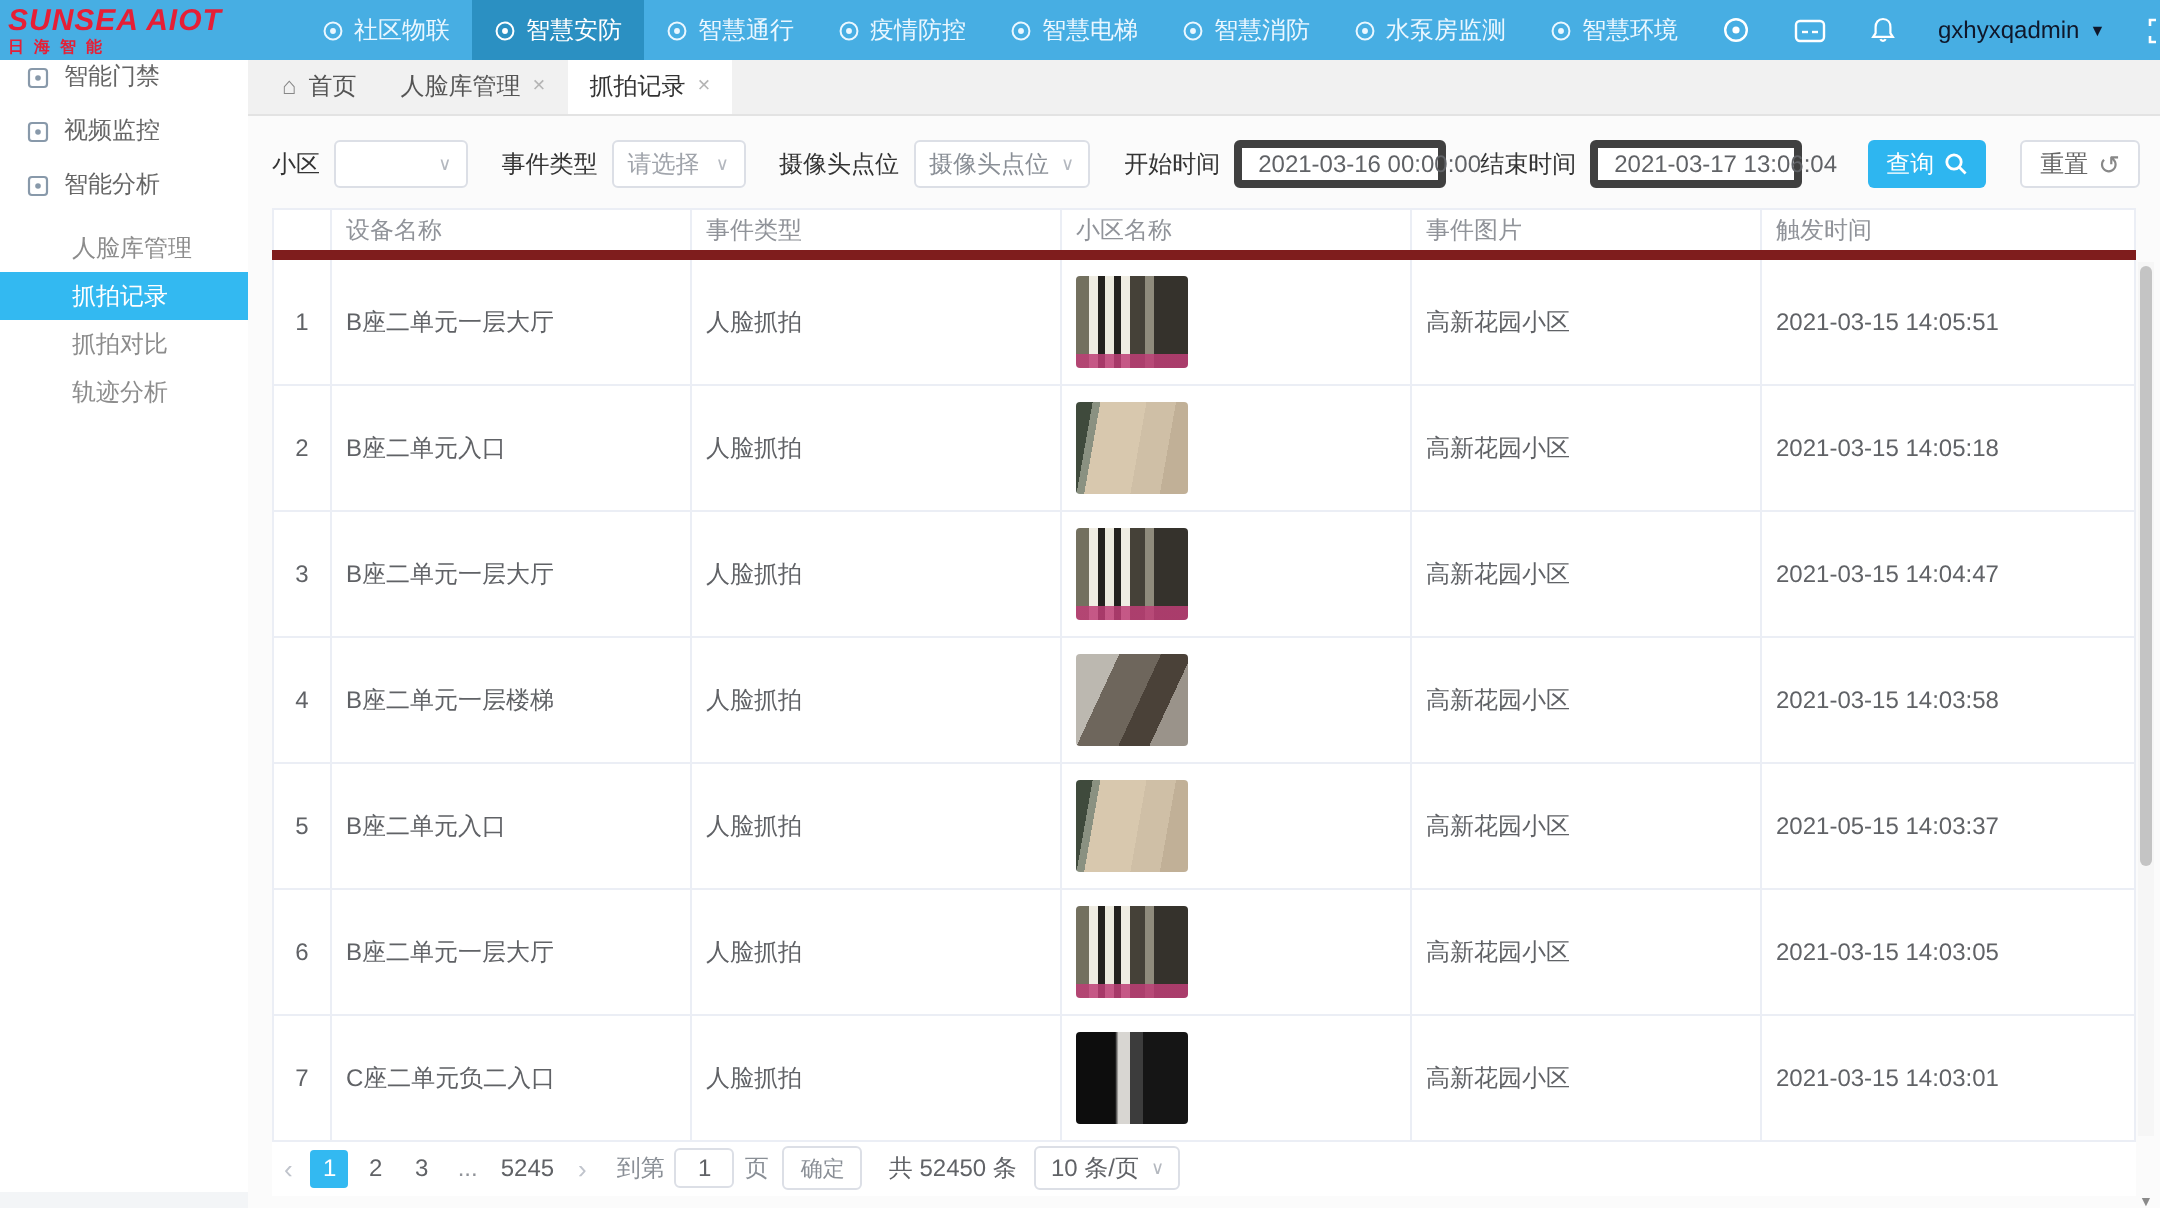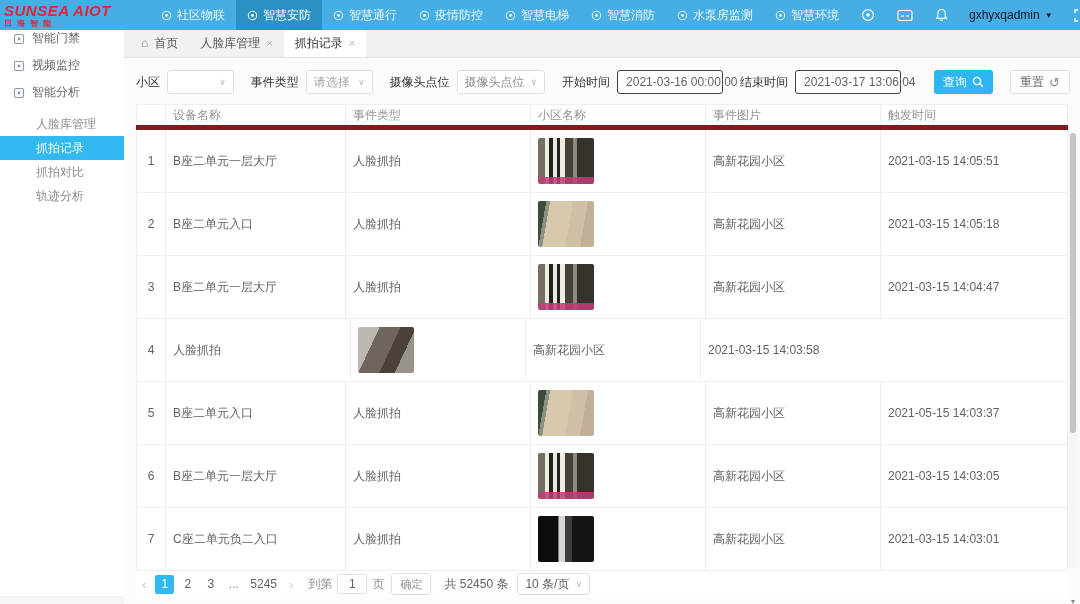--- a/index.html
+++ b/index.html
@@ -52,21 +52,21 @@
 
   .filterbar { position:absolute; top:12px; left:12px; right:10px; height:24px;
     display:flex; align-items:center; gap:7px; font-size:12px; color:#333; white-space:nowrap; }
   .f-label { flex:none; }
   .sel { height:24px; border:1px solid #dcdfe6; border-radius:3px; background:#fff;
     display:flex; align-items:center; padding:0 7px; color:#a0a4ab; font-size:12px; cursor:pointer; }
   .sel .sel-arrow { margin-left:auto; color:#b4b8bf; font-size:9px; padding-left:6px; }
   .sel-community { width:100px; margin-right:10px; }
   .sel-event { width:100px; margin-right:10px; }
   .sel-camera { width:118px; margin-right:10px; color:#8a8f96; }
-  .txt { height:24px; border:1px solid #404040; border-radius:3px; background:#fff;
+  .txt { height:24px; border:4px solid #404040; border-radius:3px; background:#fff;
     display:flex; align-items:center; padding:0 8px; color:#606266; font-size:12px; width:106px; margin-right:10px; }
   .btn-search { background:#2eb6f0; color:#fff; height:24px; border-radius:3px; border:none;
     padding:0 9px; display:flex; gap:5px; align-items:center; font-size:12px; cursor:pointer; margin-left:16px; }
   .btn-reset { background:#fff; border:1px solid #dcdfe6; color:#666; height:24px; border-radius:3px;
     padding:0 9px; display:flex; gap:5px; align-items:center; font-size:12px; cursor:pointer; margin-left:10px; }
   .reset-glyph { font-size:13px; color:#888; }
 
   
   .panel { position:absolute; top:46px; left:12px; width:932px; bottom:6px; background:#fff; }
   .thead { display:flex; height:26px; border-top:1px solid #ebeef5; border-bottom:5px solid #7f1d1d;
@@ -341,20 +341,21 @@
     <div class="td c-dev">B座二单元一层大厅</div>
     <div class="td c-typ">人脸抓拍</div>
     <div class="td c-img">
       <div class="thumb thumb-doorway"></div>
     </div>
     <div class="td c-com">高新花园小区</div>
     <div class="td c-tim">2021-03-15 14:04:47</div>
   </div>
         <div class="trow">
     <div class="td c-idx">4</div>
+    <div class="td c-dev">B座二单元一层楼梯</div>
     <div class="td c-typ">人脸抓拍</div>
     <div class="td c-img">
       <div class="thumb thumb-stairway"></div>
     </div>
     <div class="td c-com">高新花园小区</div>
     <div class="td c-tim">2021-03-15 14:03:58</div>
   </div>
         <div class="trow">
     <div class="td c-idx">5</div>
     <div class="td c-dev">B座二单元入口</div>

